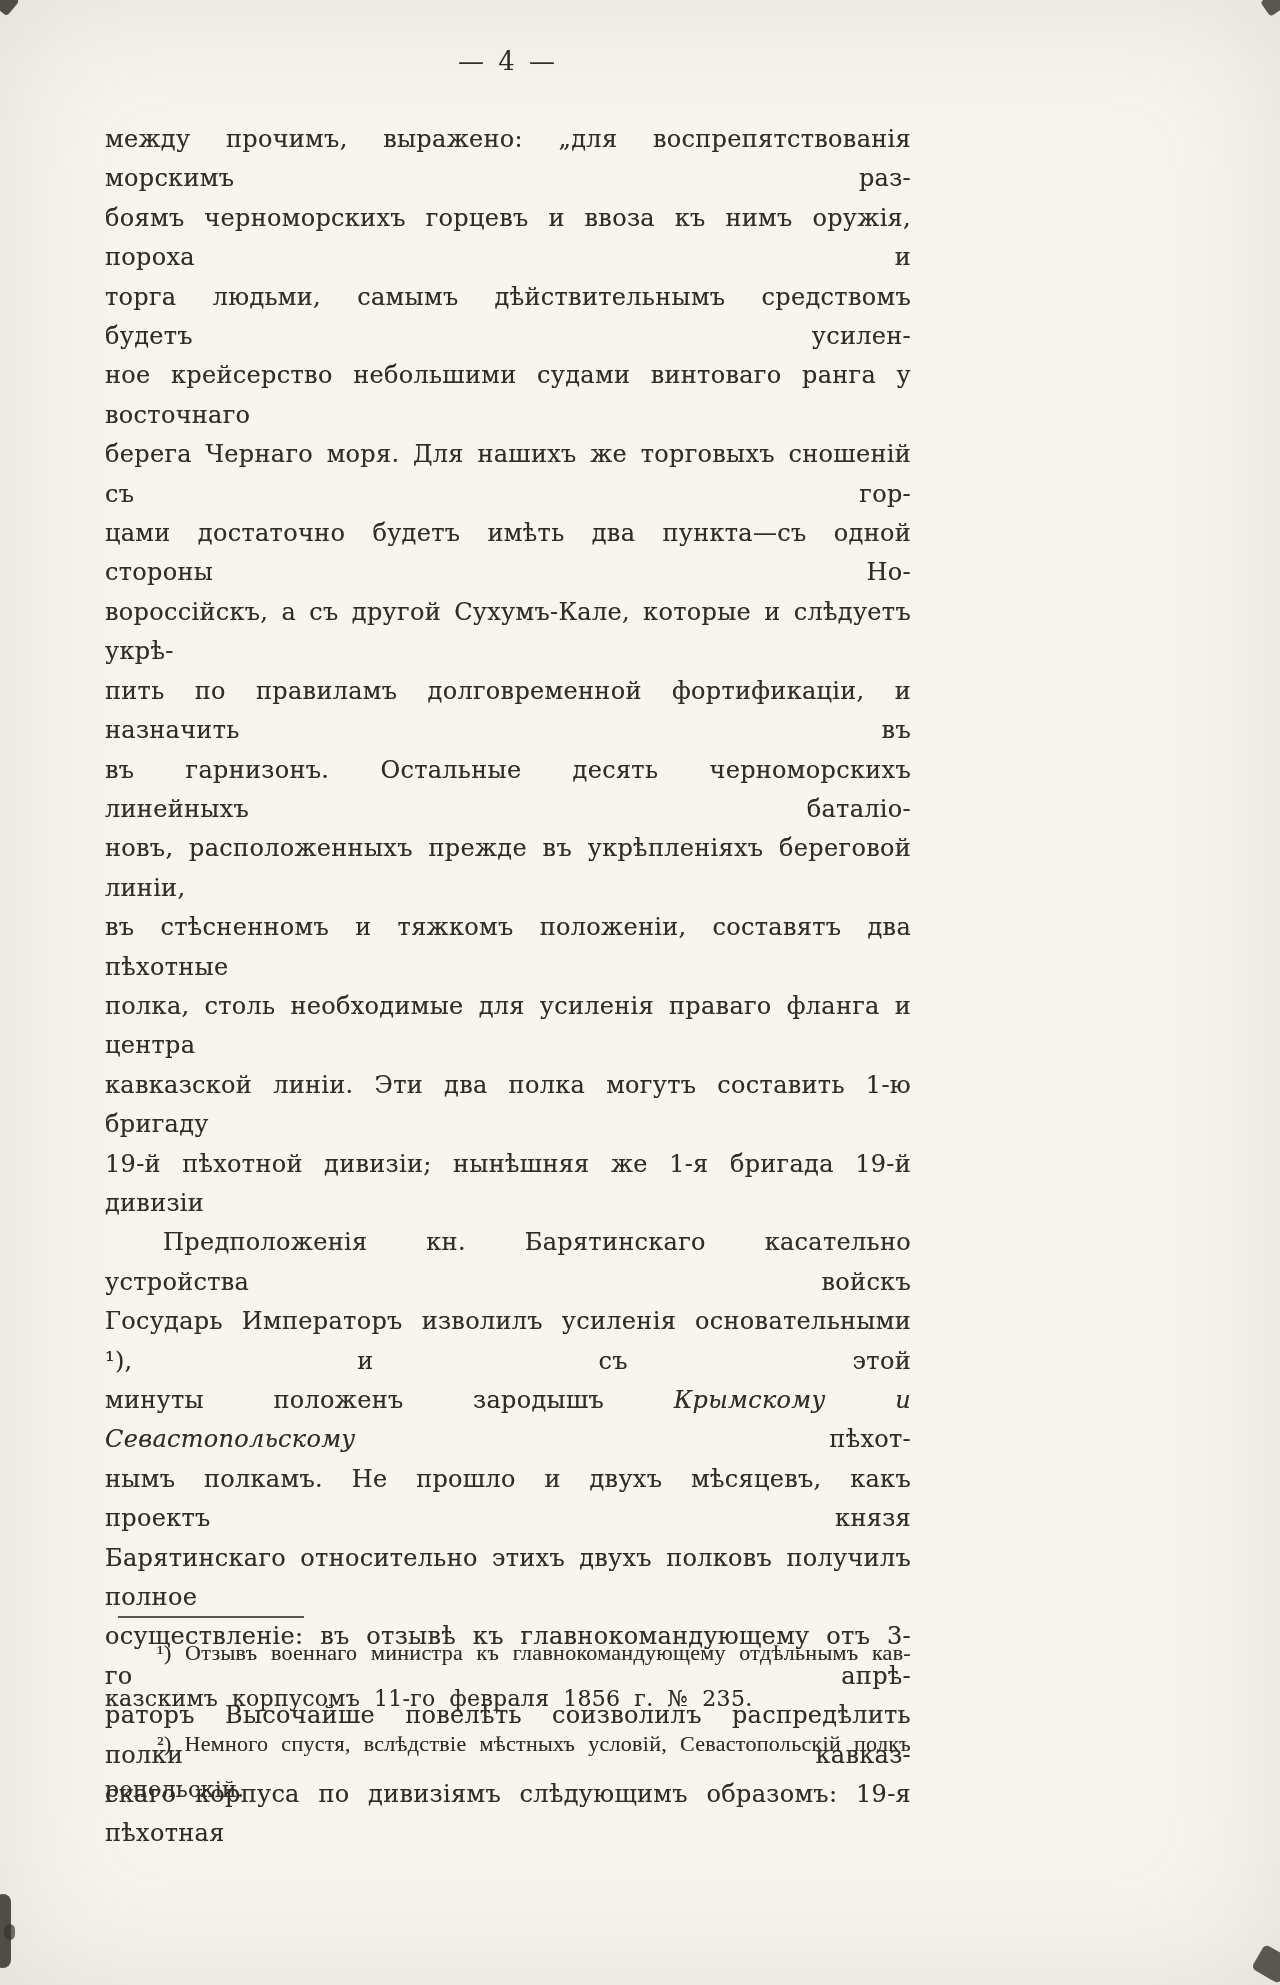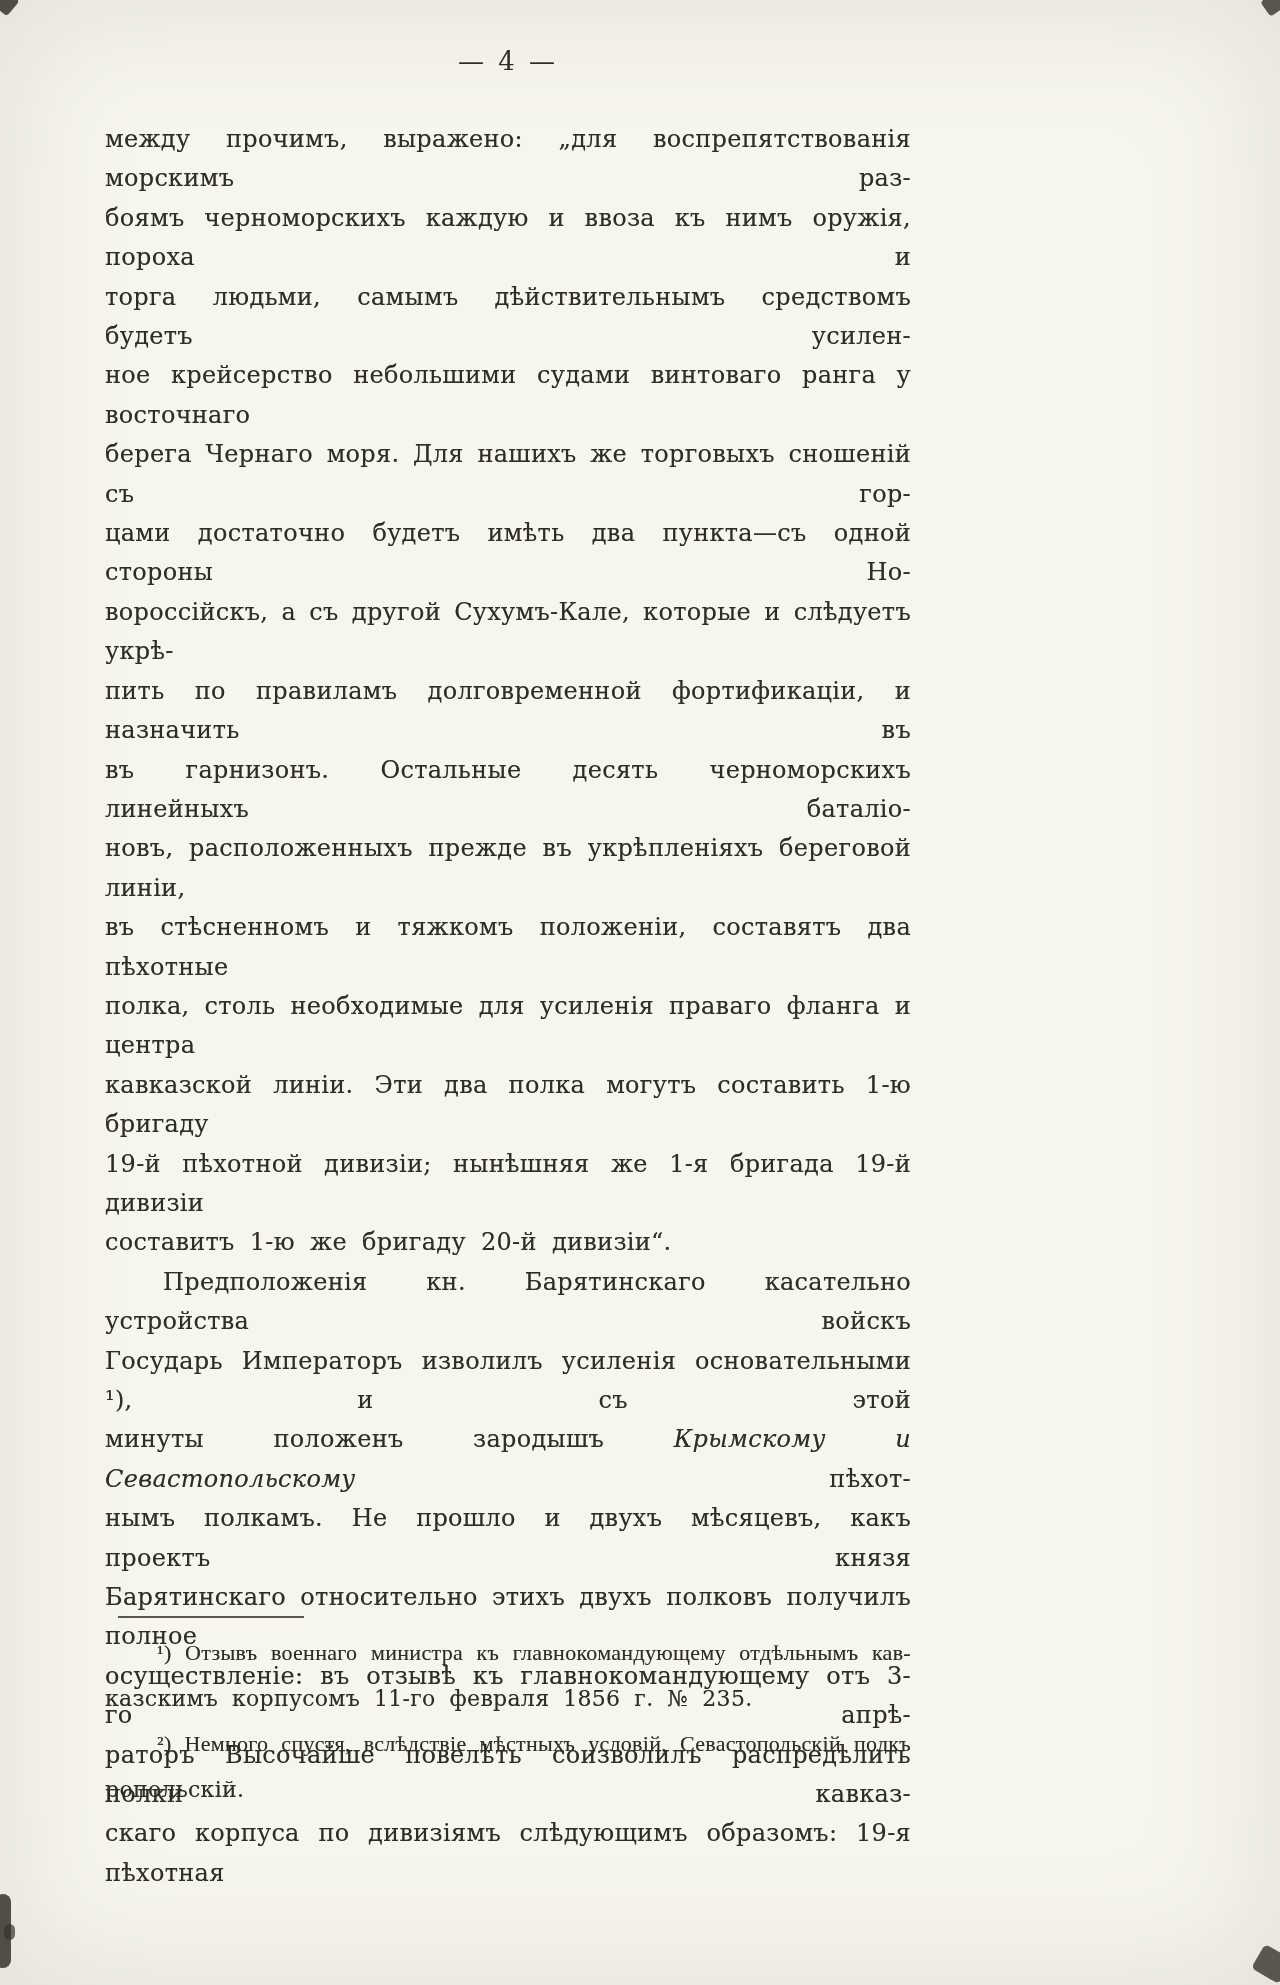--- a/index.html
+++ b/index.html
@@ -87,34 +87,33 @@
 
 <div class="page" style="background-color: rgb(247, 246, 238); color: rgb(47, 45, 40);">
   <div class="artifact tl"></div>
   <div class="artifact tr"></div>
 
   <div class="pageno">— 4 —</div>
 
   <div class="body-text">
     <div class="paragraph">
         <div class="line"><span>между прочимъ, выражено: „для воспрепятствованія морскимъ раз-</span></div>
-        <div class="line"><span>боямъ черноморскихъ каждую и ввоза къ нимъ оружія, пороха и</span></div>
+        <div class="line"><span>боямъ черноморскихъ горцевъ и ввоза къ нимъ оружія, пороха и</span></div>
         <div class="line"><span>торга людьми, самымъ дѣйствительнымъ средствомъ будетъ усилен-</span></div>
         <div class="line"><span>ное крейсерство небольшими судами винтоваго ранга у восточнаго</span></div>
         <div class="line"><span>берега Чернаго моря. Для нашихъ же торговыхъ сношеній съ гор-</span></div>
         <div class="line"><span>цами достаточно будетъ имѣть два пункта—съ одной стороны Но-</span></div>
         <div class="line"><span>вороссійскъ, а съ другой Сухумъ-Кале, которые и слѣдуетъ укрѣ-</span></div>
         <div class="line"><span>пить по правиламъ долговременной фортификаціи, и назначить въ</span></div>
         <div class="line"><span>въ гарнизонъ. Остальные десять черноморскихъ линейныхъ баталіо-</span></div>
         <div class="line"><span>новъ, расположенныхъ прежде въ укрѣпленіяхъ береговой линіи,</span></div>
         <div class="line"><span>въ стѣсненномъ и тяжкомъ положеніи, составятъ два пѣхотные</span></div>
         <div class="line"><span>полка, столь необходимые для усиленія праваго фланга и центра</span></div>
         <div class="line"><span>кавказской линіи. Эти два полка могутъ составить 1-ю бригаду</span></div>
         <div class="line"><span>19-й пѣхотной дивизіи; нынѣшняя же 1-я бригада 19-й дивизіи</span></div>
-        <div class="line line-final"><span>составитъ 1-ю же бригаду 20-й дивизіи“.</span></div>
       </div>
     <div class="paragraph">
         <div class="line line-indent"><span>Предположенія кн. Барятинскаго касательно устройства войскъ</span></div>
         <div class="line"><span>Государь Императоръ изволилъ усиленія основательными ¹), и съ этой</span></div>
         <div class="line"><span>минуты положенъ зародышъ </span><span class="italic">Крымскому и Севастопольскому</span><span> пѣхот-</span></div>
         <div class="line"><span>нымъ полкамъ. Не прошло и двухъ мѣсяцевъ, какъ проектъ князя</span></div>
         <div class="line"><span>Барятинскаго относительно этихъ двухъ полковъ получилъ полное</span></div>
         <div class="line"><span>осуществленіе: въ отзывѣ къ главнокомандующему отъ 3-го апрѣ-</span></div>
         <div class="line"><span>раторъ Высочайше повелѣть соизволилъ распредѣлить полки кавказ-</span></div>
         <div class="line"><span>скаго корпуса по дивизіямъ слѣдующимъ образомъ: 19-я пѣхотная</span></div>

